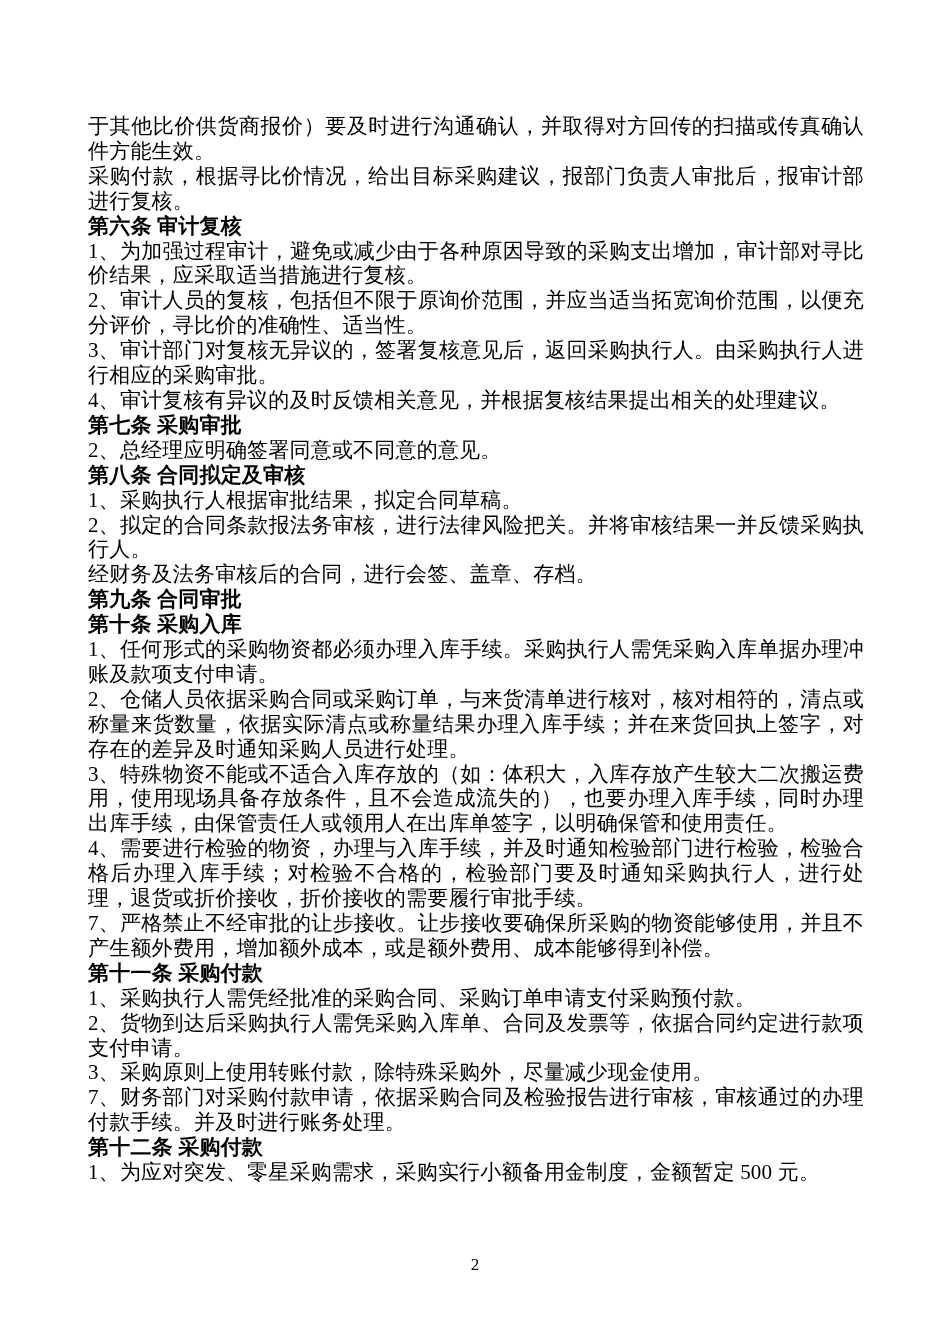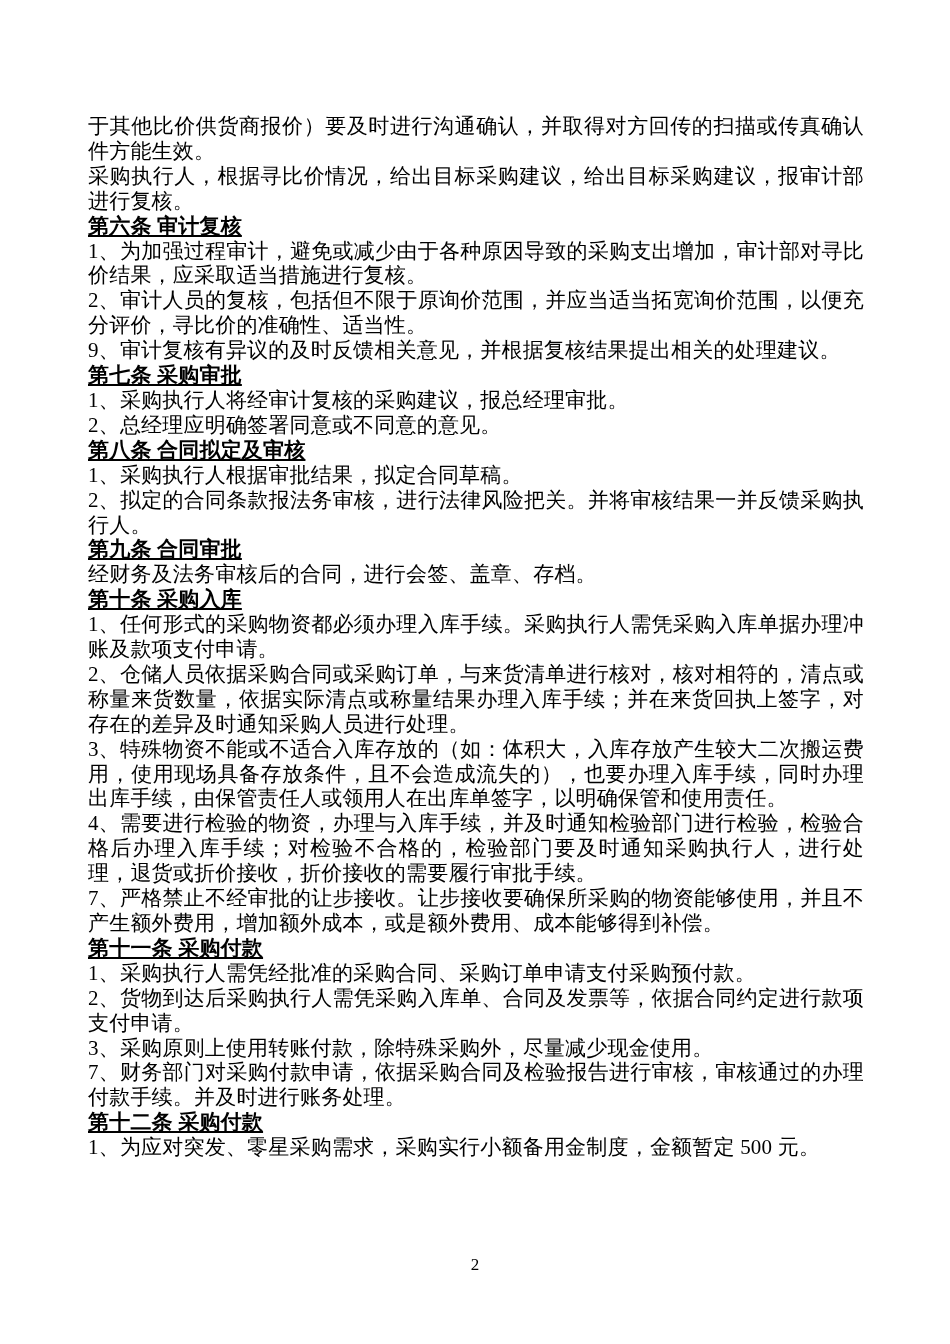--- a/index.html
+++ b/index.html
@@ -29,51 +29,50 @@
     line-height: 24.9px;
     margin: 0;
     text-align: justify;
     text-justify: inter-ideograph;
     letter-spacing: 0.2px;
     word-break: break-all;
   }
   .para.heading {
     font-weight: bold;
     text-align: left;
-    text-decoration: underline;
   }
   .page-number {
     position: absolute;
     bottom: 80px;
     left: 0;
     width: 100%;
     text-align: center;
     font-size: 17px;
     color: #000000;
   }
 </style>
 </head>
 <body>
 
 <div class="page">
   <div class="content" id="doc-content">
       <div class="para body">于其他比价供货商报价）要及时进行沟通确认，并取得对方回传的扫描或传真确认件方能生效。</div>
-      <div class="para body">采购执行人，根据寻比价情况，给出目标采购建议，给出目标采购建议，报审计部进行复核。</div>
+      <div class="para body">采购付款，根据寻比价情况，给出目标采购建议，报部门负责人审批后，报审计部进行复核。</div>
       <div class="para heading">第六条 审计复核</div>
       <div class="para body">1、为加强过程审计，避免或减少由于各种原因导致的采购支出增加，审计部对寻比价结果，应采取适当措施进行复核。</div>
       <div class="para body">2、审计人员的复核，包括但不限于原询价范围，并应当适当拓宽询价范围，以便充分评价，寻比价的准确性、适当性。</div>
-      <div class="para body">9、审计复核有异议的及时反馈相关意见，并根据复核结果提出相关的处理建议。</div>
+      <div class="para body">3、审计部门对复核无异议的，签署复核意见后，返回采购执行人。由采购执行人进行相应的采购审批。</div>
+      <div class="para body">4、审计复核有异议的及时反馈相关意见，并根据复核结果提出相关的处理建议。</div>
       <div class="para heading">第七条 采购审批</div>
-      <div class="para body">1、采购执行人将经审计复核的采购建议，报总经理审批。</div>
       <div class="para body">2、总经理应明确签署同意或不同意的意见。</div>
       <div class="para heading">第八条 合同拟定及审核</div>
       <div class="para body">1、采购执行人根据审批结果，拟定合同草稿。</div>
       <div class="para body">2、拟定的合同条款报法务审核，进行法律风险把关。并将审核结果一并反馈采购执行人。</div>
+      <div class="para body">经财务及法务审核后的合同，进行会签、盖章、存档。</div>
       <div class="para heading">第九条 合同审批</div>
-      <div class="para body">经财务及法务审核后的合同，进行会签、盖章、存档。</div>
       <div class="para heading">第十条 采购入库</div>
       <div class="para body">1、任何形式的采购物资都必须办理入库手续。采购执行人需凭采购入库单据办理冲账及款项支付申请。</div>
       <div class="para body">2、仓储人员依据采购合同或采购订单，与来货清单进行核对，核对相符的，清点或称量来货数量，依据实际清点或称量结果办理入库手续；并在来货回执上签字，对存在的差异及时通知采购人员进行处理。</div>
       <div class="para body">3、特殊物资不能或不适合入库存放的（如：体积大，入库存放产生较大二次搬运费用，使用现场具备存放条件，且不会造成流失的），也要办理入库手续，同时办理出库手续，由保管责任人或领用人在出库单签字，以明确保管和使用责任。</div>
       <div class="para body">4、需要进行检验的物资，办理与入库手续，并及时通知检验部门进行检验，检验合格后办理入库手续；对检验不合格的，检验部门要及时通知采购执行人，进行处理，退货或折价接收，折价接收的需要履行审批手续。</div>
       <div class="para body">7、严格禁止不经审批的让步接收。让步接收要确保所采购的物资能够使用，并且不产生额外费用，增加额外成本，或是额外费用、成本能够得到补偿。</div>
       <div class="para heading">第十一条 采购付款</div>
       <div class="para body">1、采购执行人需凭经批准的采购合同、采购订单申请支付采购预付款。</div>
       <div class="para body">2、货物到达后采购执行人需凭采购入库单、合同及发票等，依据合同约定进行款项支付申请。</div>
       <div class="para body">3、采购原则上使用转账付款，除特殊采购外，尽量减少现金使用。</div>

